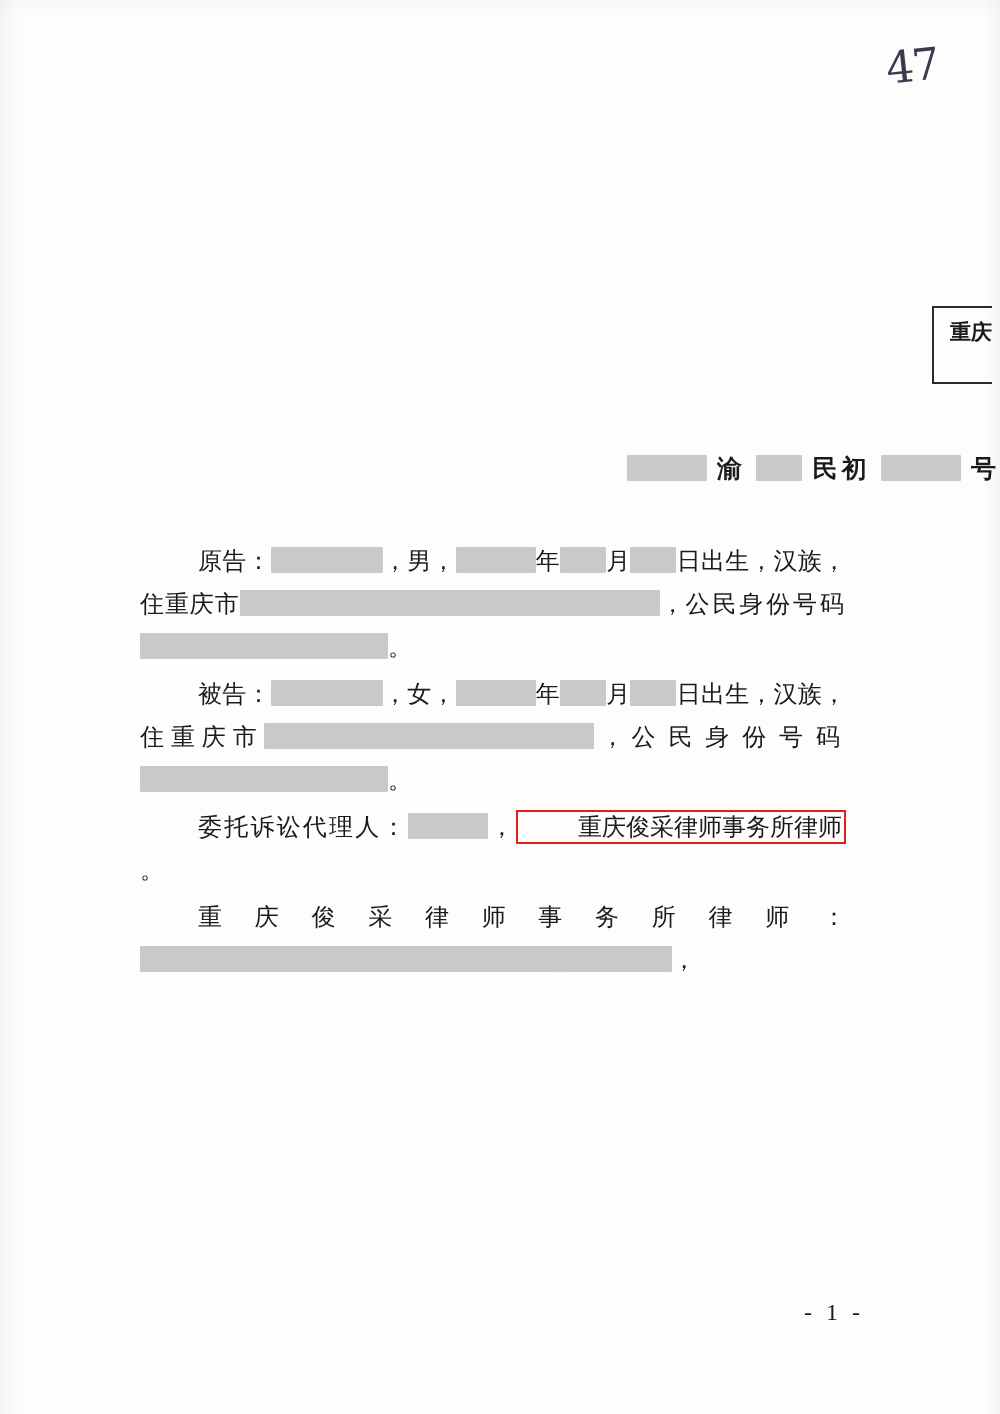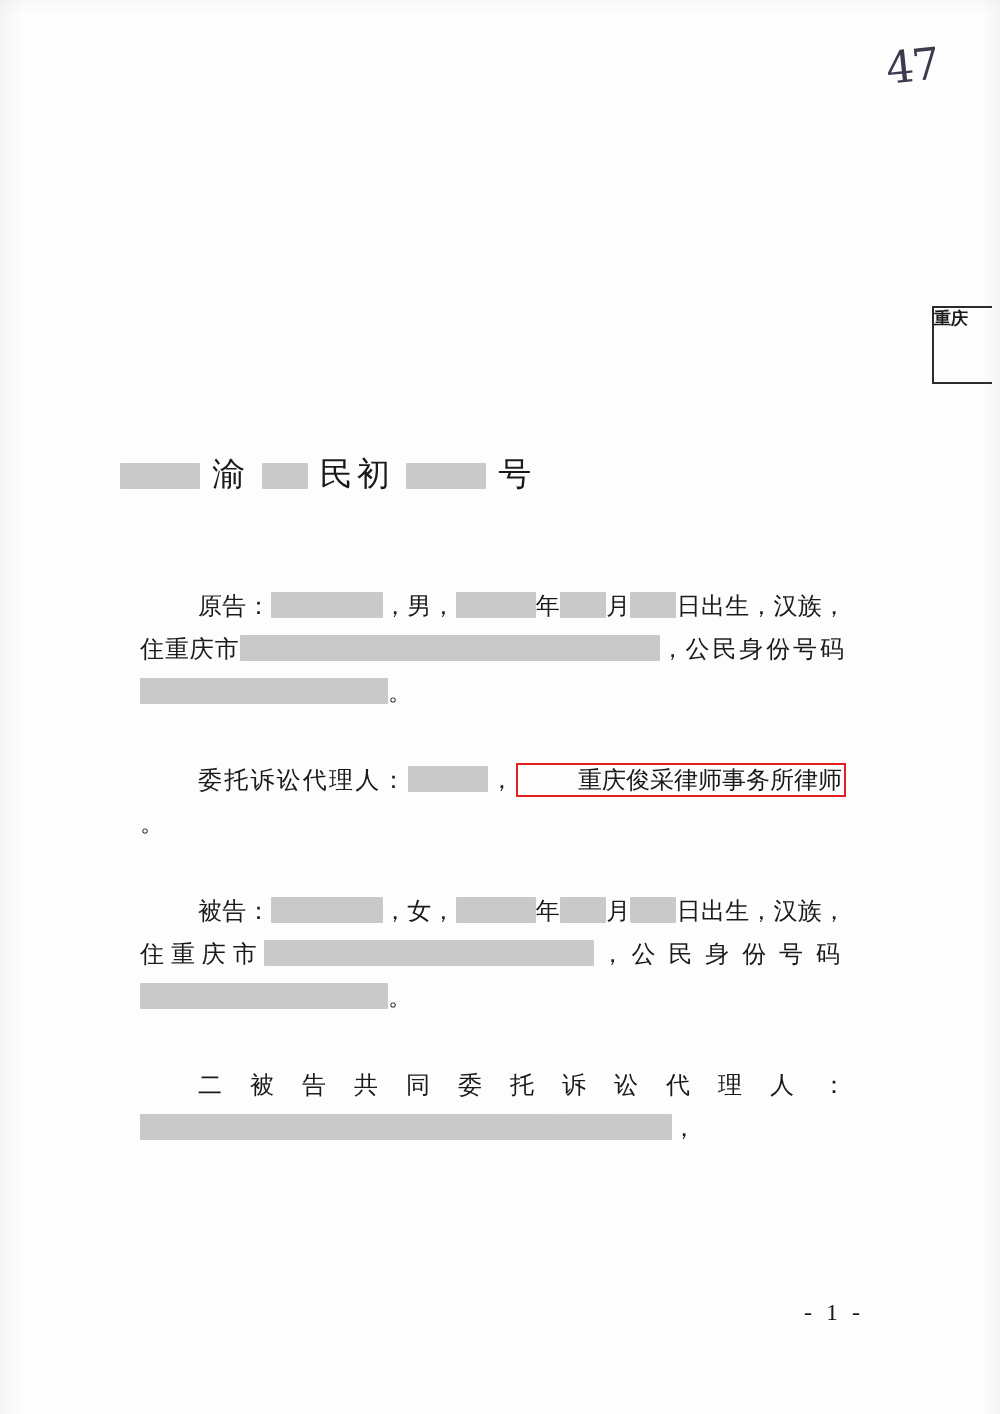--- a/index.html
+++ b/index.html
@@ -65,54 +65,55 @@
     top: 306px;
     right: 8px;
     width: 60px;
     height: 78px;
     border: 2px solid #2b2b2b;
     border-right: none;
     box-sizing: border-box;
   }
   .stamp-box span {
     display: block;
-    text-align: left;
-    font-size: 17px;
+    text-align: right;
+    font-size: 21px;
     line-height: 1.15;
-    padding-top: 1px;
+    padding-top: 12px;
     letter-spacing: 0px;
     font-weight: 700;
   }
 
   .case-no {
     position: absolute;
     top: 452px;
     left: 0;
     width: 100%;
-    text-align: left;
-    font-size: 33px;
+    text-align: right;
+    font-size: 25px;
     letter-spacing: 4px;
     padding-left: 120px;
     box-sizing: border-box;
+    font-weight: bold;
   }
 
   .body {
     position: absolute;
     top: 540px;
     left: 140px;
     width: 706px;
     font-size: 24px;
     line-height: 43px;
   }
   .para {
     margin: 0 0 4px 0;
     text-align: justify;
     text-justify: inter-ideograph;
   }
-  .indent { text-indent: 58px; margin-top: 45px; }
+  .indent { text-indent: 58px; }
 
   .redact {
     display: inline-block;
     background: #c9c9c9;
     vertical-align: -4px;
     height: 26px;
     border-radius: 1px;
   }
   .r-sm  { width: 46px; }
   .r-md  { width: 80px; }
@@ -167,30 +168,30 @@
     <span>号</span>
   </div>
 
   <div class="body">
 
     <p class="para indent">
       <span>原告：</span><span class="redact r-lg"></span>，<span>男，</span><span class="redact r-md"></span><span>年</span><span class="redact r-sm"></span><span>月</span><span class="redact r-sm"></span><span>日出生，</span><span>汉族，</span><span>住重庆市</span><span class="redact r-4xl"></span>，<span class="spaced-lite">公民身份号码</span><span class="redact r-2xl"></span><span>。</span>
     </p>
 
     <p class="para indent">
-      <span>委托诉讼代理人：</span><span class="redact r-md"></span><span>，</span><span class="redbox">重庆俊采律师事务所律师</span><span>。</span>
+      <span>被告：</span><span class="redact r-lg"></span>，<span>女，</span><span class="redact r-md"></span><span>年</span><span class="redact r-sm"></span><span>月</span><span class="redact r-sm"></span><span>日出生，</span><span>汉族，</span><span>住重庆市</span><span class="redact r-3xl"></span>，<span class="spaced">公民身份号码</span><span class="redact r-2xl"></span><span>。</span>
     </p>
 
     <p class="para indent">
-      <span>被告：</span><span class="redact r-lg"></span>，<span>女，</span><span class="redact r-md"></span><span>年</span><span class="redact r-sm"></span><span>月</span><span class="redact r-sm"></span><span>日出生，</span><span>汉族，</span><span>住重庆市</span><span class="redact r-3xl"></span>，<span class="spaced">公民身份号码</span><span class="redact r-2xl"></span><span>。</span>
+      <span>委托诉讼代理人：</span><span class="redact r-md"></span><span>，</span><span class="redbox">重庆俊采律师事务所律师</span><span>。</span>
     </p>
 
 
     <p class="para indent">
-      <span>二被告共同委托诉讼代理人：</span><span class="redact r-4xl"></span><span class="redact r-lg"></span><span>，</span>
+      <span>重庆俊采律师事务所律师：</span><span class="redact r-4xl"></span><span class="redact r-lg"></span><span>，</span>
     </p>
 
 
   </div>
 
   <div class="pagenum">- 1 -</div>
 
 </div>
 
 </body></html>

